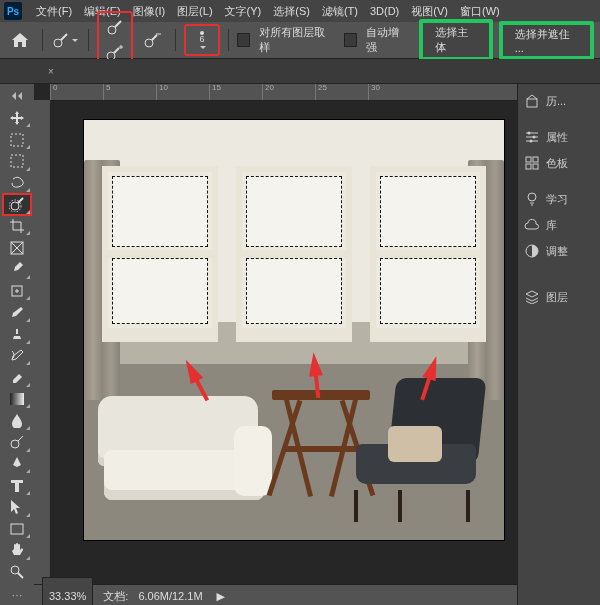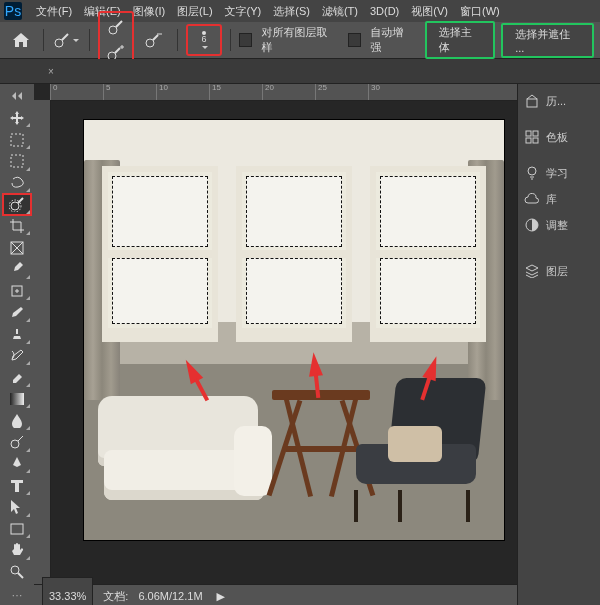--- a/index.html
+++ b/index.html
@@ -1,26 +1,26 @@
 <!DOCTYPE html>
 <html><head>
 <meta charset="utf-8">
 <style>
   html,body{margin:0;padding:0;width:600px;height:605px;background:#1e1e1e;font-family:"Microsoft YaHei",Arial,sans-serif;font-size:11px;color:#ddd;overflow:hidden}
   .menubar{height:22px;background:#444;display:flex;align-items:center;padding:0 4px;gap:0}
-  .ps-logo{width:18px;height:18px;background:#001e36;color:#31a8ff;display:flex;align-items:center;justify-content:center;font-weight:normal;font-size:14px;border-radius:2px;margin-right:8px}
+  .ps-logo{width:18px;height:18px;background:#001e36;color:#31a8ff;display:flex;align-items:center;justify-content:center;font-weight:bold;font-size:10px;border-radius:2px;margin-right:8px}
   .menu-item{padding:0 6px;line-height:22px;cursor:default}
   .optbar{height:36px;background:#535353;border-bottom:1px solid #222;display:flex;align-items:center;padding:0 6px;gap:6px}
   .opt-btn{width:28px;height:24px;display:flex;align-items:center;justify-content:center;border:1px solid transparent;border-radius:2px}
   .sep{width:1px;height:22px;background:#333;margin:0 2px}
   .hl{border:2px solid #e53030;border-radius:3px;padding:1px}
   .dd::after{content:"";border:3px solid transparent;border-top-color:#ccc;margin-left:3px;transform:translateY(2px)}
   .chk{width:12px;height:12px;border:1px solid #222;background:#3a3a3a;margin-right:3px}
   .opt-text{font-size:11px;color:#ddd;margin-right:6px}
-  .opt-select{background:#444;border:2px solid #22c55e;padding:2px 12px;font-size:11px;color:#ddd;border-radius:2px}
+  .opt-select{background:#444;border:4px solid #22c55e;padding:2px 12px;font-size:11px;color:#ddd;border-radius:2px}
   .tabbar{height:24px;background:#3a3a3a;border-bottom:1px solid #222;display:flex;align-items:center;padding-left:40px;position:relative;color:#ddd;font-size:11px}
   .tab-close{margin-left:8px;font-size:10px;color:#aaa}
   .body{position:relative;height:523px;display:flex}
   .toolbar{width:34px;background:#535353;display:flex;flex-direction:column;align-items:center;padding-top:2px;gap:0}
   .tool{width:28px;height:22px;display:flex;align-items:center;justify-content:center;position:relative;margin-bottom:1px}
   .tool.active{background:#333}
   .tool .tri{position:absolute;right:1px;bottom:1px;border:2px solid transparent;border-right-color:#aaa;border-bottom-color:#aaa}
   .tool.hl-tool{outline:2px solid #e53030;outline-offset:-1px}
   .canvas-area{flex:1;background:#262626;position:relative;overflow:hidden}
   .ruler-h{position:absolute;top:0;left:16px;right:0;height:16px;background:#535353;border-bottom:1px solid #222;display:flex;font-size:8px;color:#aaa}
@@ -362,20 +362,31 @@
             <rect x="2" y="5" width="10" height="8" fill="none" stroke="#ccc"></rect>
             <path d="M2 5l5-4 5 4" fill="none" stroke="#ccc"></path>
           </svg>
         </span>
         <span>历...</span>
       </div>
     <div class="panel-gap"></div>
     <div class="panel-item">
         <span class="pi-ic">
           <svg width="14" height="14">
+            <path d="M1 3h12M1 7h12M1 11h12" stroke="#ccc"></path>
+            <circle cx="4" cy="3" r="1.5" fill="#ccc"></circle>
+            <circle cx="9" cy="7" r="1.5" fill="#ccc"></circle>
+            <circle cx="6" cy="11" r="1.5" fill="#ccc"></circle>
+          </svg>
+        </span>
+        <span>属性</span>
+      </div>
+    <div class="panel-item">
+        <span class="pi-ic">
+          <svg width="14" height="14">
             <rect x="1" y="1" width="5" height="5" fill="none" stroke="#ccc"></rect>
             <rect x="8" y="1" width="5" height="5" fill="none" stroke="#ccc"></rect>
             <rect x="1" y="8" width="5" height="5" fill="none" stroke="#ccc"></rect>
             <rect x="8" y="8" width="5" height="5" fill="none" stroke="#ccc"></rect>
           </svg>
         </span>
         <span>色板</span>
       </div>
     <div class="panel-gap"></div>
     <div class="panel-item">

